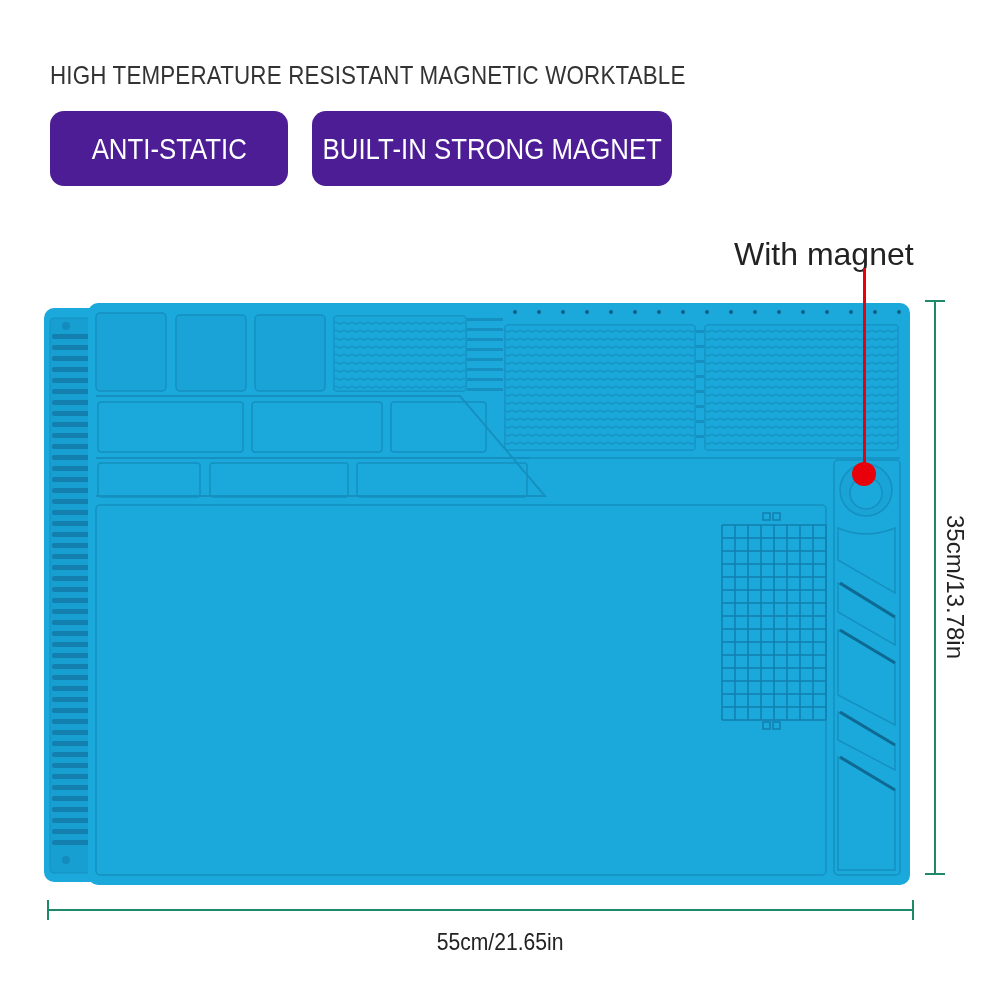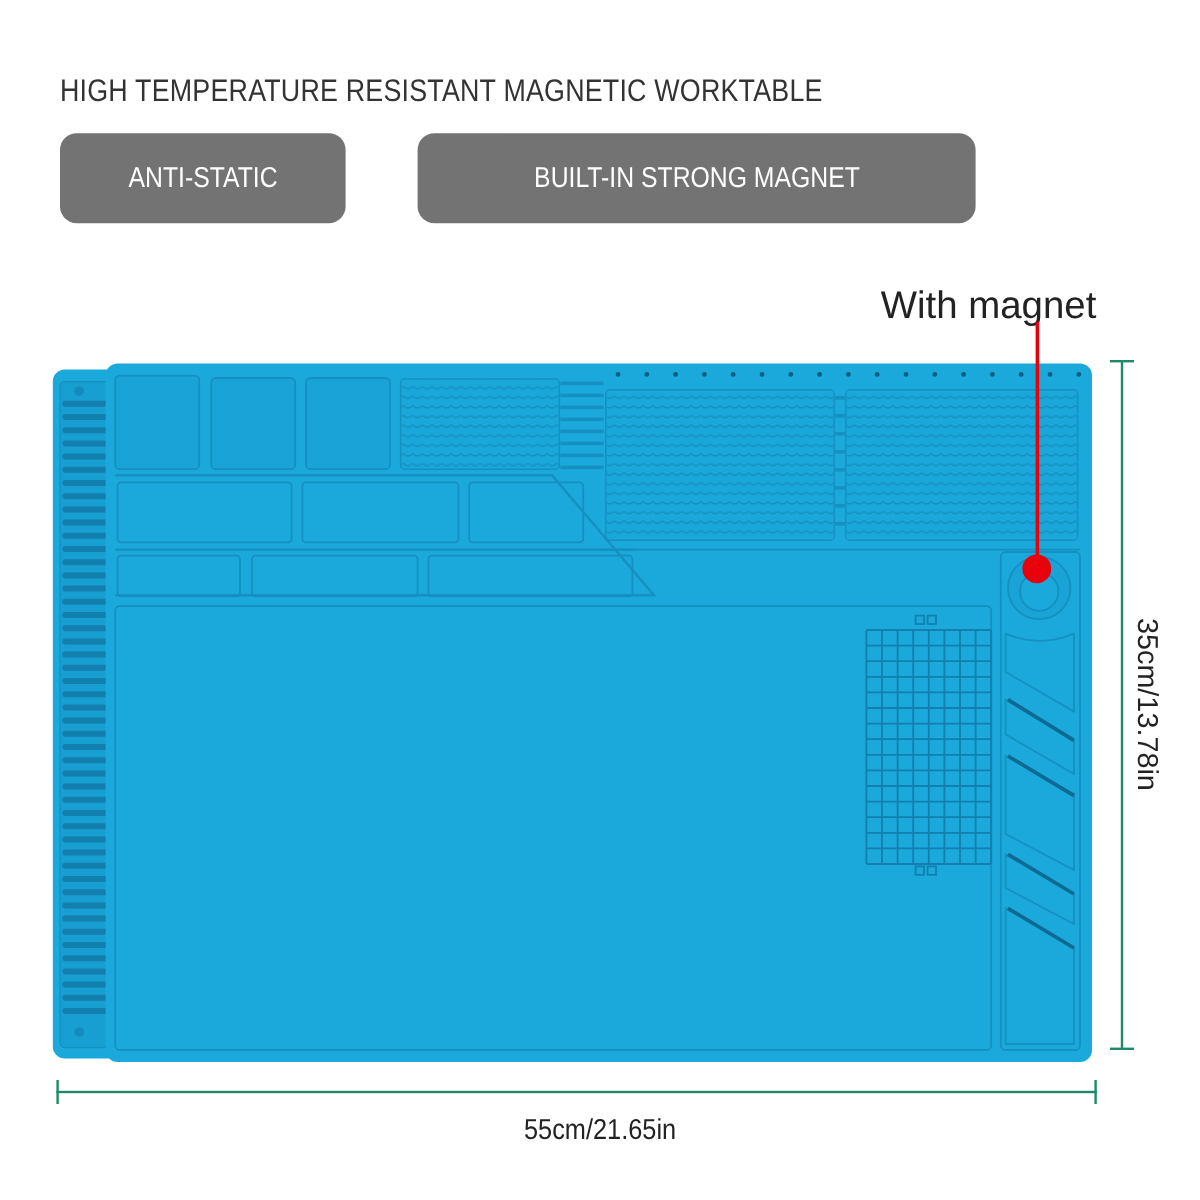--- a/index.html
+++ b/index.html
@@ -1,21 +1,21 @@
 <!DOCTYPE html>
 <html><head>
 <meta charset="utf-8">
 <style>
   html,body{margin:0;padding:0;background:#ffffff;}
   body{width:1000px;height:1000px;position:relative;overflow:hidden;font-family:"Liberation Sans",sans-serif;}
   .headline{position:absolute;left:50px;top:60px;font-size:26px;color:#333;letter-spacing:0.2px;white-space:nowrap;transform:scaleX(0.86);transform-origin:left center;}
-  .badge{position:absolute;top:111px;height:75px;background:#737373;border-radius:14px;color:#fff;font-size:24px;display:flex;align-items:center;justify-content:center;white-space:nowrap;}
+  .badge{position:absolute;top:111px;height:75px;background:#4c1d95;border-radius:14px;color:#fff;font-size:30px;display:flex;align-items:center;justify-content:center;white-space:nowrap;}
   .badge span{display:inline-block;transform:scaleX(0.86);}
   .b1{left:50px;width:238px;}
-  .b2{left:312px;width:465px;margin-left:36px;}
+  .b2{left:312px;width:360px;}
   .callout{position:absolute;left:734px;top:236px;font-size:32px;color:#222;white-space:nowrap;}
   .red-line{position:absolute;left:863px;top:268px;width:3px;height:200px;background:#e8000b;}
   .red-dot{position:absolute;left:852px;top:462px;width:24px;height:24px;border-radius:50%;background:#e8000b;}
   .dim-h{position:absolute;left:47px;top:900px;width:867px;height:20px;}
   .dim-h .ln{position:absolute;left:0;right:0;top:9px;height:2px;background:#1e8a6a;}
   .dim-h .tk{position:absolute;top:0;width:2px;height:20px;background:#1e8a6a;}
   .dim-v{position:absolute;left:925px;top:300px;width:20px;height:575px;}
   .dim-v .ln{position:absolute;top:0;bottom:0;left:9px;width:2px;background:#1e8a6a;}
   .dim-v .tk{position:absolute;left:0;width:20px;height:2px;background:#1e8a6a;}
   .lbl-h{position:absolute;left:0;width:1000px;top:928px;text-align:center;font-size:24px;color:#222;}

